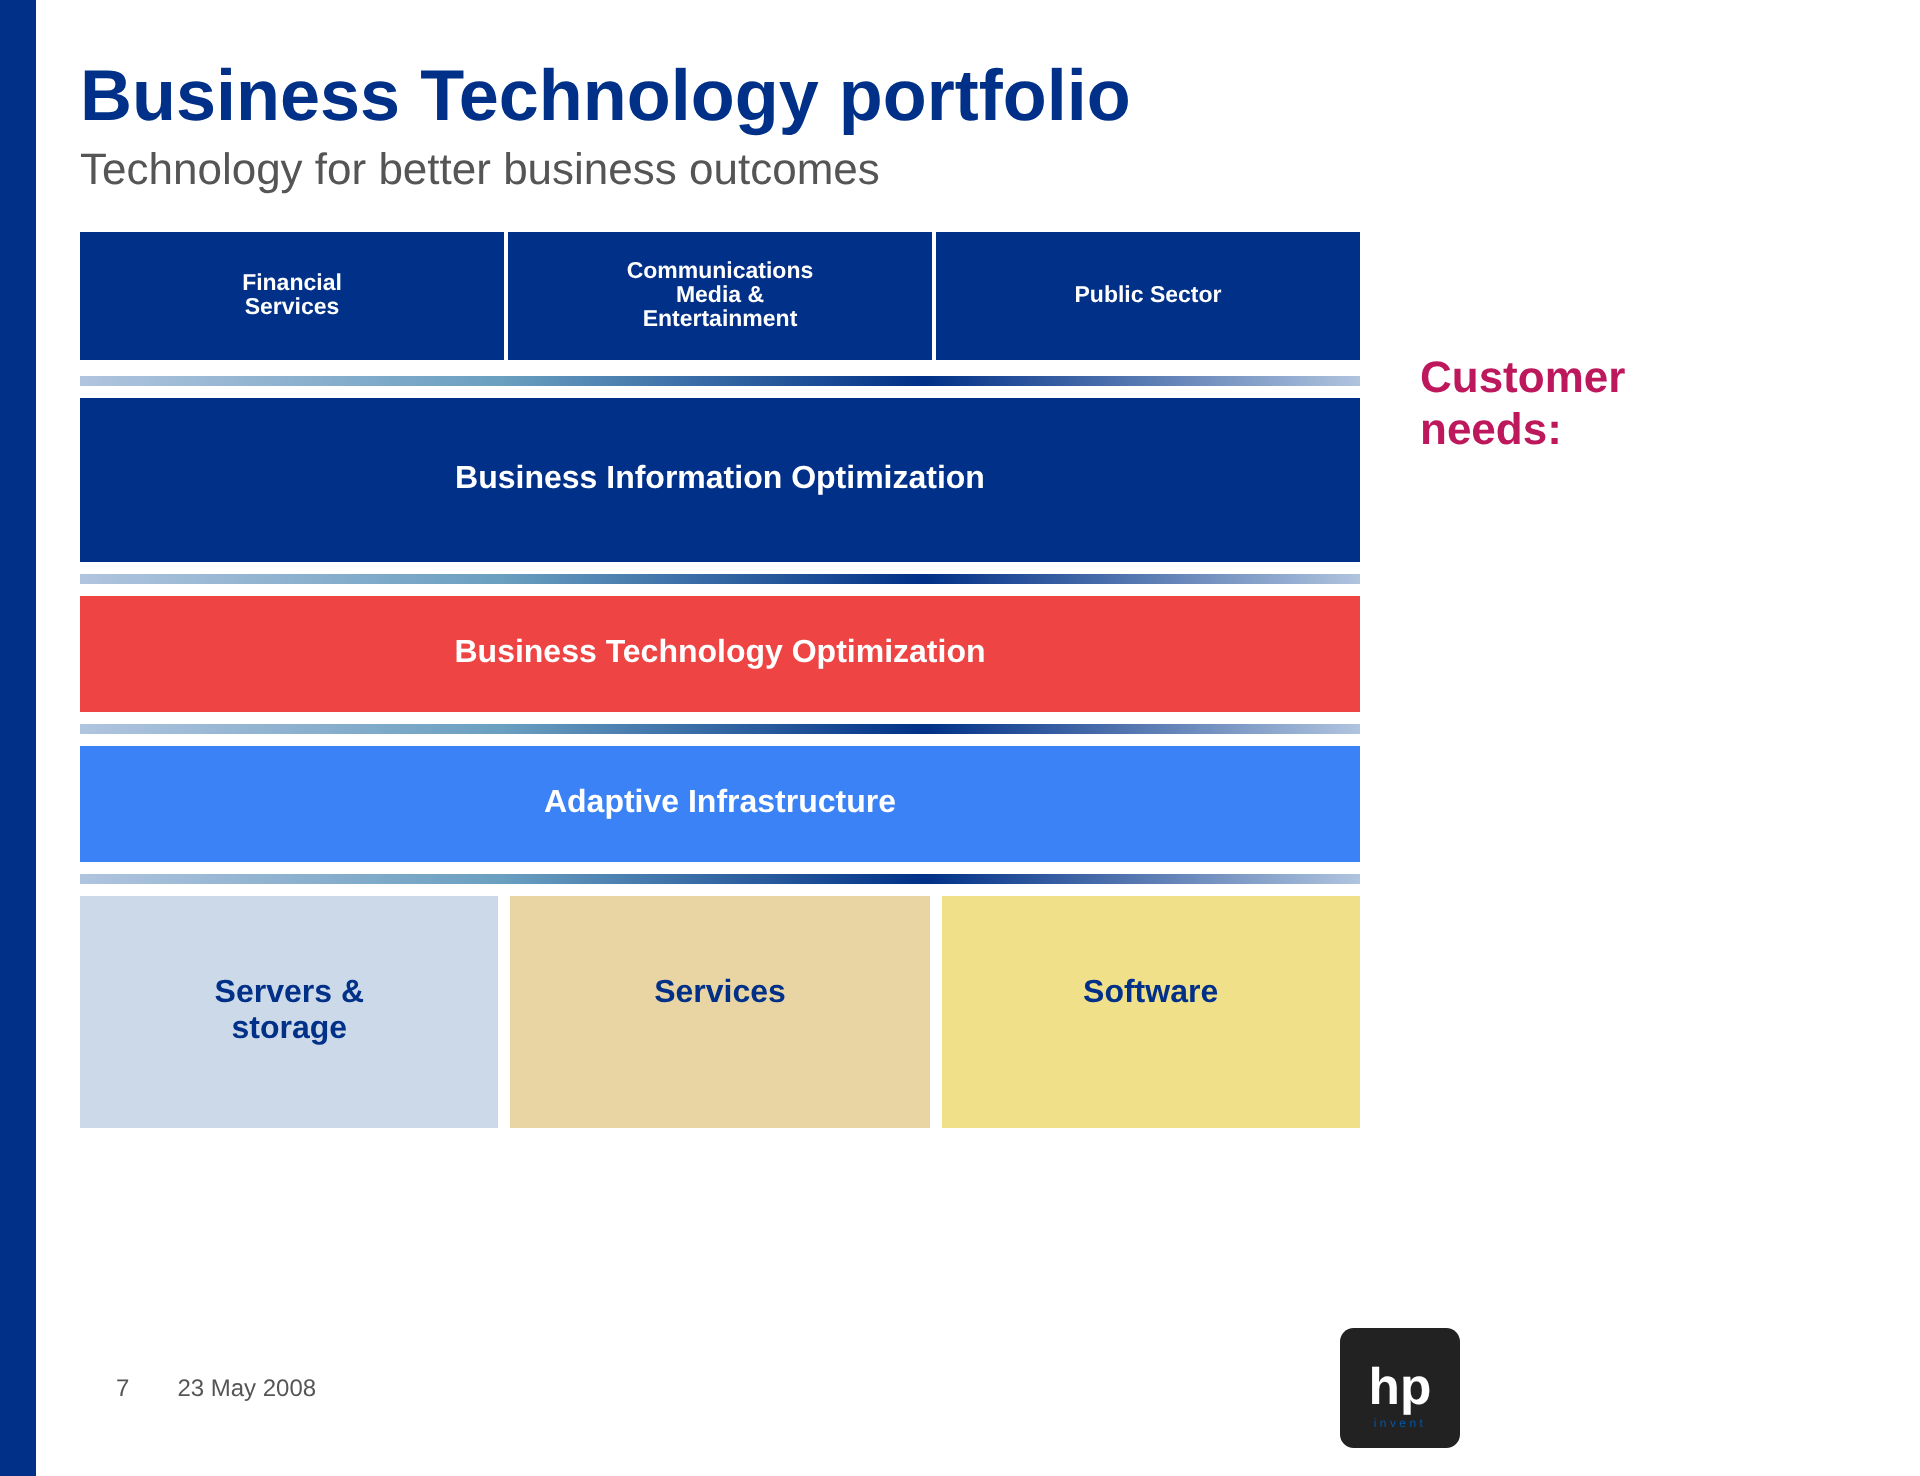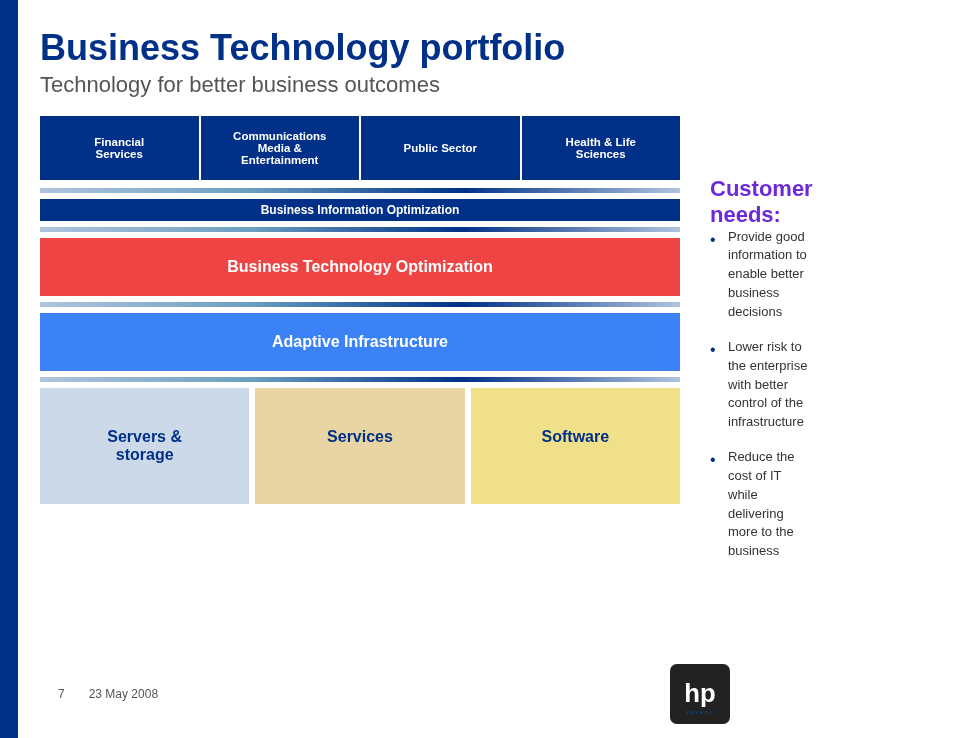--- a/index.html
+++ b/index.html
@@ -104,21 +104,22 @@
 
     
     .right-panel {
       flex: 1;
       padding-left: 10px;
       padding-top: 60px;
     }
     .customer-needs-title {
       font-size: 22px;
       font-weight: bold;
-      color: #6d28d9;
+      color: #be185d;
+      margin-bottom: 18px;
     }
     .needs-list {
       list-style: none;
       padding: 0;
     }
     .needs-list li {
       font-size: 13px;
       color: #333;
       padding: 0 0 16px 18px;
       position: relative;
@@ -161,23 +162,23 @@
       font-size: 16px;
       font-weight: bold;
       padding: 20px 10px;
       margin-bottom: 6px;
     }
 
     .bio-row {
       background: #003087;
       color: #fff;
       text-align: center;
-      font-size: 12px;
-      font-weight: bold;
-      padding: 4px 10px;
+      font-size: 16px;
+      font-weight: bold;
+      padding: 32px 10px;
       margin-bottom: 6px;
     }
 
     .bto-row {
       background: #ef4444;
       color: #fff;
       text-align: center;
       font-size: 16px;
       font-weight: bold;
       padding: 20px 10px;
@@ -204,21 +205,20 @@
   </div>
 
   <div class="body-layout">
 
     <div class="diagram-area">
 
       <div class="industry-row">
         <div class="industry-cell">Financial<br>Services</div>
         <div class="industry-cell">Communications<br>Media &amp;<br>Entertainment</div>
         <div class="industry-cell">Public Sector</div>
-        <div class="industry-cell">Health &amp; Life<br>Sciences</div>
       </div>
 
       <div class="row-sep"></div>
 
       <div class="bio-row">
         <span>Business Information Optimization</span>
       </div>
 
       <div class="row-sep"></div>
 
@@ -243,25 +243,20 @@
         </div>
         <div class="bottom-box box-software">
           <span>Software</span>
         </div>
       </div>
 
     </div>
 
     <div class="right-panel">
       <div class="customer-needs-title">Customer needs:</div>
-      <ul class="needs-list">
-        <li>Provide good information to enable better business decisions</li>
-        <li>Lower risk to the enterprise with better control of the infrastructure</li>
-        <li>Reduce the cost of IT while delivering more to the business</li>
-      </ul>
     </div>
 
   </div>
 
   <div class="footer">
     <div class="footer-left">
       <span>7</span>
       <span>23 May 2008</span>
     </div>
 

